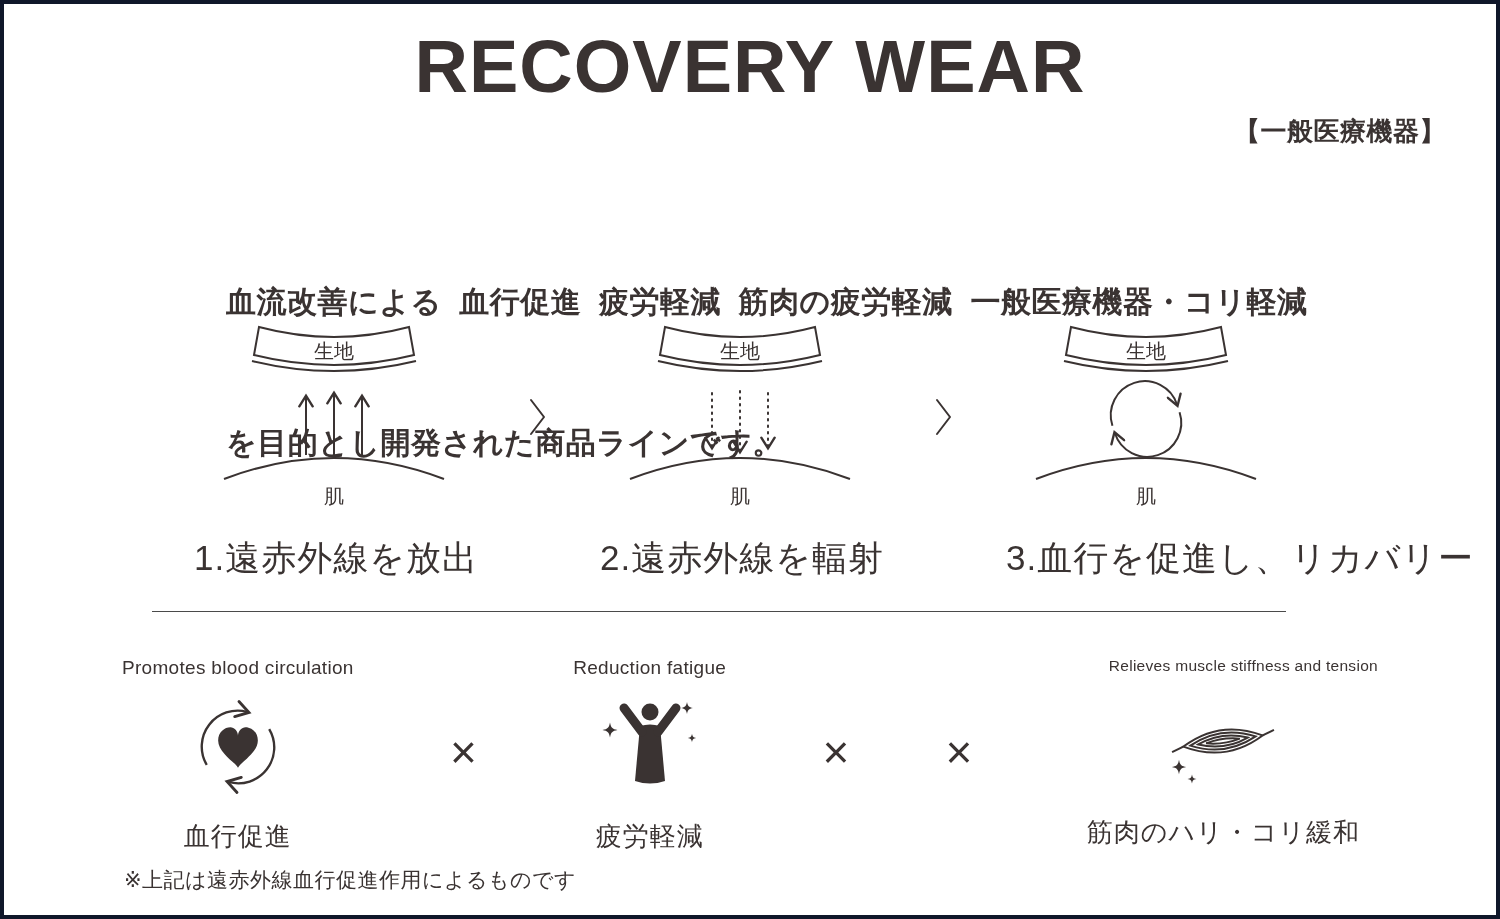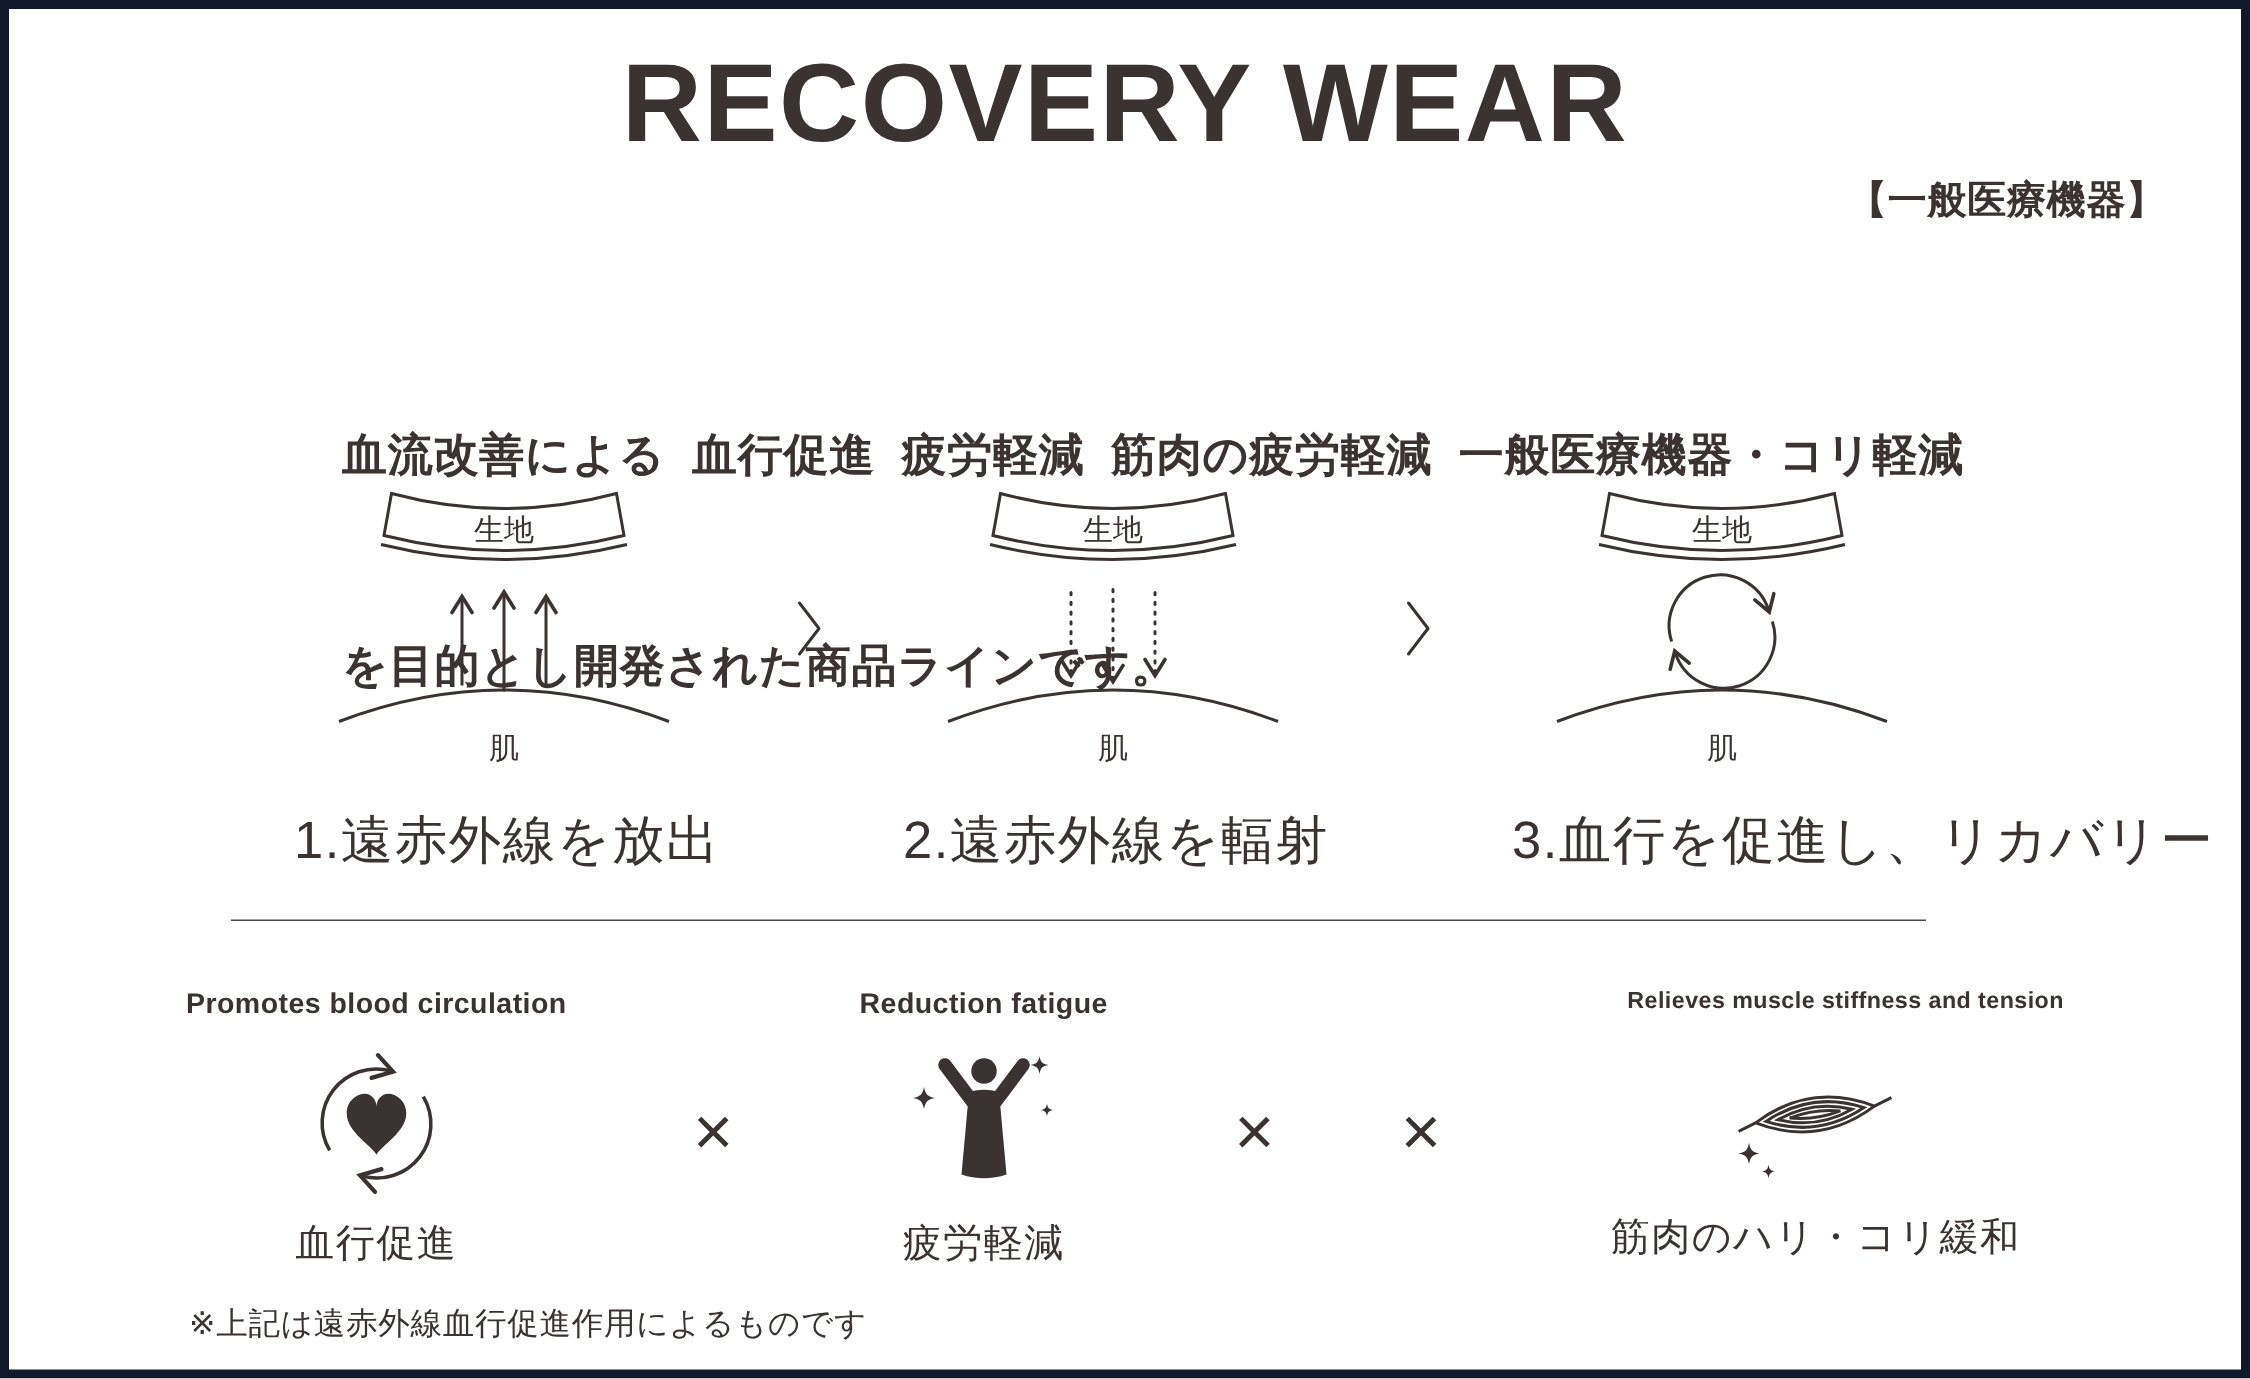--- a/index.html
+++ b/index.html
@@ -3,21 +3,21 @@
 <meta charset="utf-8">
 <style>
   * { margin:0; padding:0; box-sizing:border-box; }
   html,body { background:#ffffff; }
   body {
     font-family:"Liberation Sans","DejaVu Sans",sans-serif;
     color:#3a3332;
   }
   .page {
     position:relative; width:1500px; height:919px; margin:0 auto;
-    background:#ffffff; border:6px solid #0f172a; overflow:hidden;
+    background:#ffffff; border:4px solid #0f172a; overflow:hidden;
   }
   .title {
     position:absolute; top:24px; left:0; width:100%;
     text-align:center; font-size:74px; font-weight:bold; letter-spacing:1px;
     line-height:1.05;
   }
   .device-class {
     position:absolute; top:110px; right:50px;
     font-size:26px; font-weight:bold; letter-spacing:0.5px;
   }
@@ -42,24 +42,24 @@
   .dia-label { font-size:20px; fill:#3a3332; text-anchor:middle; font-family:inherit; }
   .divider {
     position:absolute; top:607px; left:148px; right:210px;
     border-top:1.5px solid #4a4a4a;
   }
   .benefits {
     position:absolute; top:653px; left:118px; right:118px;
     display:flex; justify-content:space-between; align-items:flex-start;
   }
   .benefit { display:flex; flex-direction:column; align-items:center; }
-  .en-label { font-size:19px; font-weight:bold; letter-spacing:0.3px; white-space:nowrap; }
+  .en-label { font-size:19px; font-weight:normal; letter-spacing:0.3px; white-space:nowrap; }
   .b4 .en-label { font-size:15.5px;margin-left:40px; }
   .icon-box { margin-top:16px; height:104px; display:flex; align-items:center; justify-content:center; }
-  .ja-label { margin-top:10px; font-size:26px; letter-spacing:1px; white-space:nowrap; }
+  .ja-label { margin-top:20px; font-size:26px; letter-spacing:1px; white-space:nowrap; }
   .x-sep { font-size:46px; font-weight:400; margin-top:72px; line-height:1; }
   .footnote { position:absolute; top:862px; left:120px; font-size:21px; letter-spacing:0.5px; }
 </style>
 </head>
 <body>
 
 <svg width="0" height="0" style="position:absolute" aria-hidden="true">
   <defs>
     <marker id="ah" viewBox="0 0 12 12" refX="9" refY="6" markerWidth="8" markerHeight="8" orient="auto">
       <path d="M2,1 L10,6 L2,11" fill="none" stroke="#3a3332" stroke-width="1.8" stroke-linecap="round"></path>

